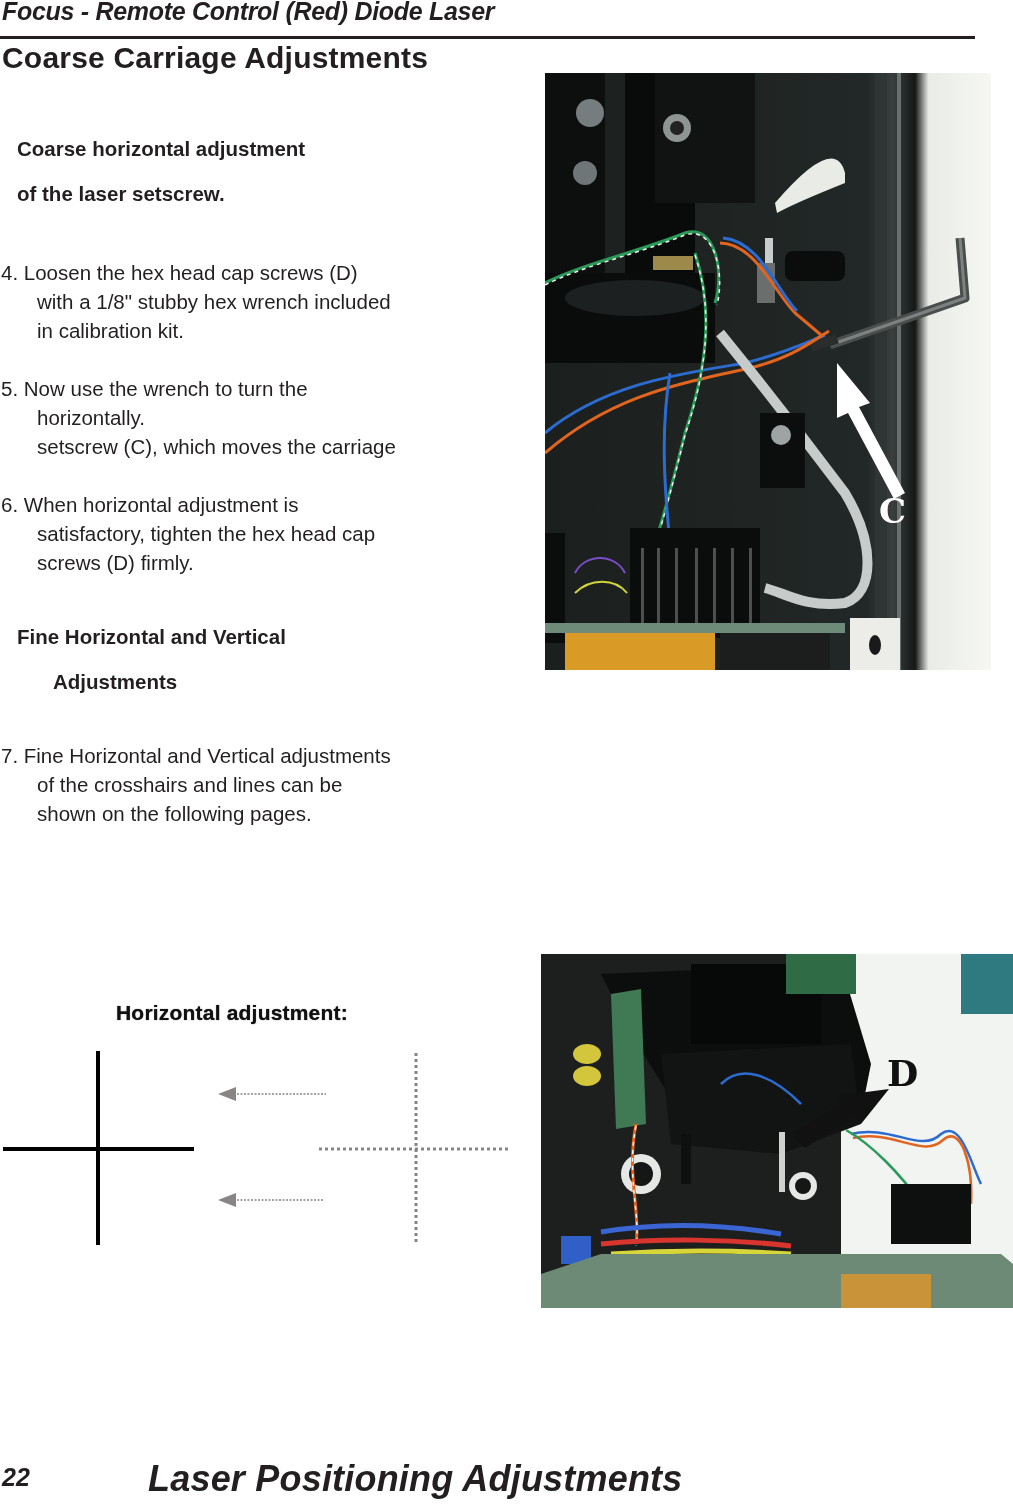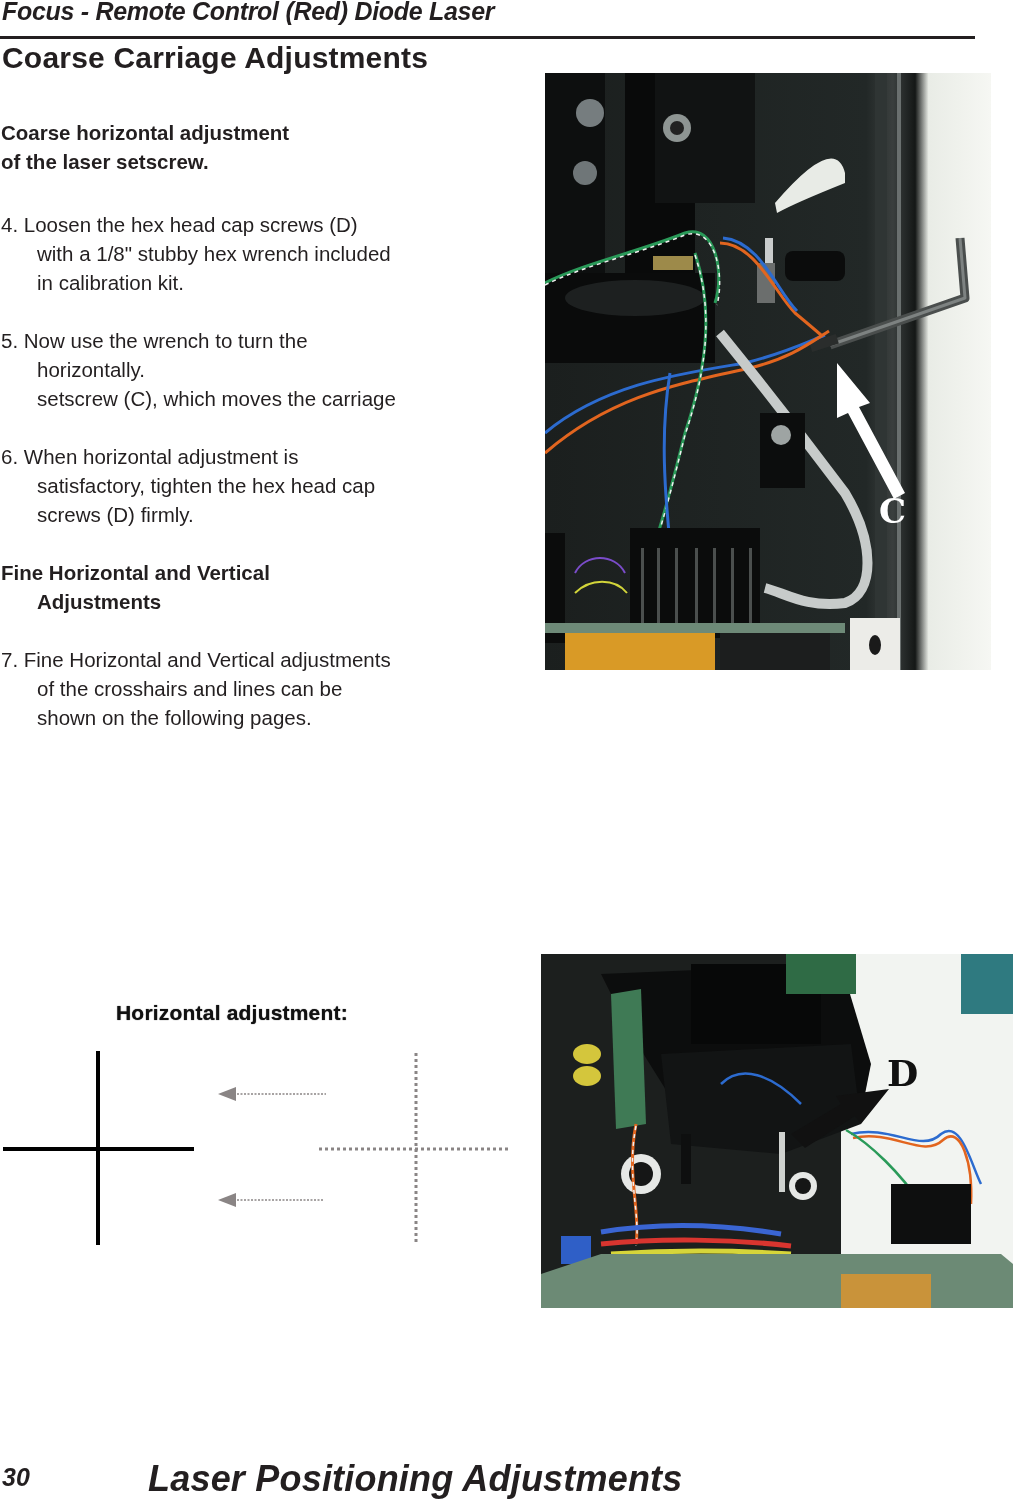--- a/index.html
+++ b/index.html
@@ -4,21 +4,21 @@
 <style>
   html, body { margin: 0; padding: 0; background: #ffffff; }
   body { width: 1013px; height: 1508px; position: relative; overflow: hidden;
          font-family: "Liberation Sans", sans-serif; color: #231f20; }
   .abs { position: absolute; }
   .running-head { left: 2px; top: -3px; font-size: 25px; font-weight: bold; font-style: italic;
                   letter-spacing: -0.3px; white-space: nowrap; }
   .head-rule { left: 0; top: 36px; width: 975px; height: 3px; background: #231f20; }
   .page-title { left: 2px; top: 41px; font-size: 30px; font-weight: bold; letter-spacing: 0.2px; white-space: nowrap; }
   .body-text { left: 1px; top: 118px; width: 500px; font-size: 20.5px; line-height: 29px; }
-  .sub { font-weight: bold; margin: 0; }
+  .sub { font-weight: bold; margin: 16px; }
   .step { margin: 0; padding-left: 36px; text-indent: -36px; }
   .gap-lg { height: 34px; }
   .gap-md { height: 29px; }
 
   
   .photo { overflow: hidden; }
   .photo1 { left: 545px; top: 73px; width: 446px; height: 597px; background: #161a19; }
   .photo2 { left: 541px; top: 954px; width: 472px; height: 354px; background: #1a1c1b; }
 
   
@@ -204,14 +204,14 @@
     <rect x="350" y="230" width="80" height="60" fill="#0e0f0f"></rect>
 
     <polygon points="0,320 60,300 460,300 472,310 472,354 0,354" fill="#6c8a75"></polygon>
     <rect x="300" y="320" width="90" height="34" fill="#c9933a"></rect>
 
     <polygon points="250,180 300,150 295,142 348,135 320,170 314,162 264,194" fill="#111111"></polygon>
   </svg>
   <div class="abs" style="left:346px;top:98px;font-family:'DejaVu Serif',serif;font-weight:bold;font-size:36px;color:#111111;">D</div>
 </div>
 
-<div class="abs footer-num">30</div>
+<div class="abs footer-num">22</div>
 <div class="abs footer-title">Laser Positioning Adjustments</div>
 
 </body></html>

